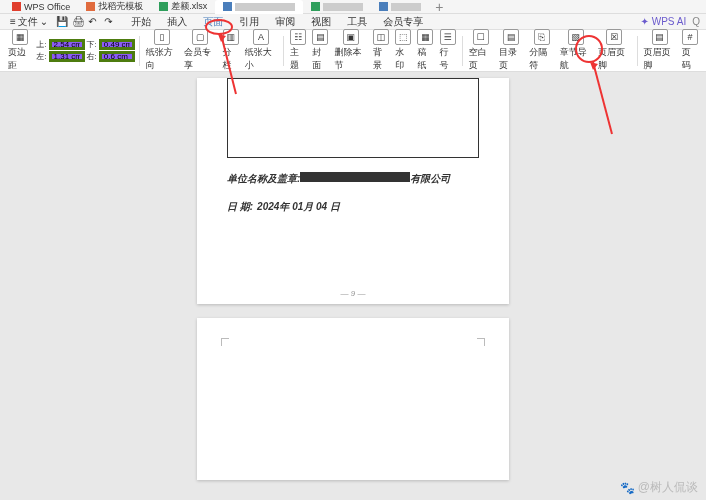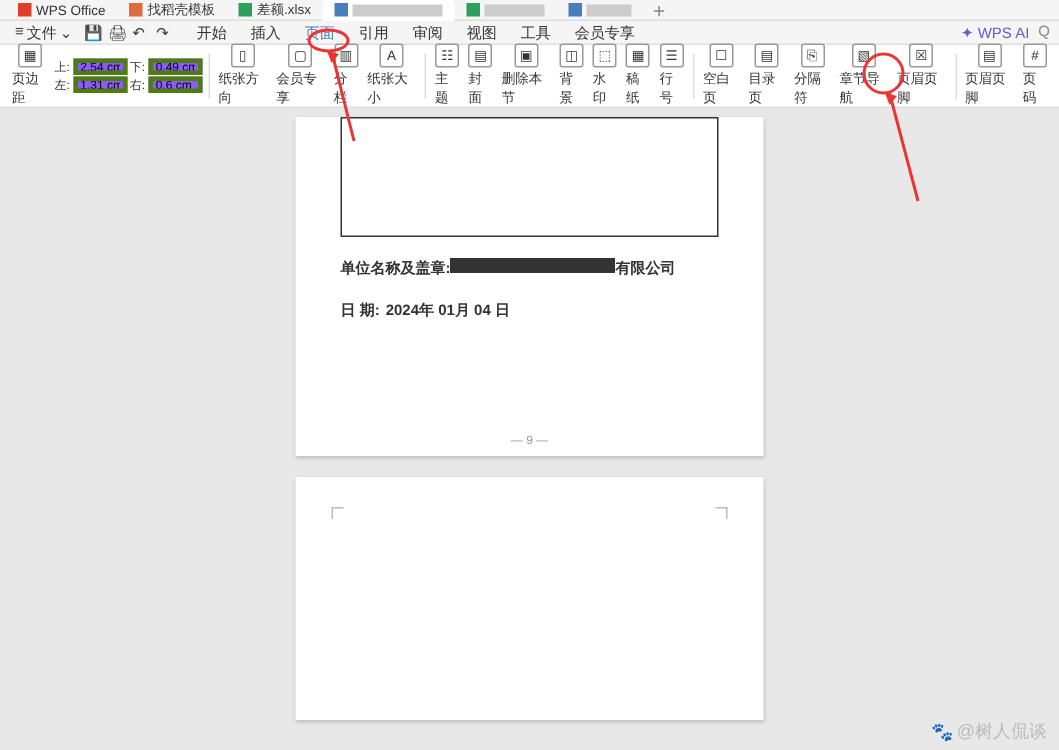--- a/index.html
+++ b/index.html
@@ -17,21 +17,21 @@
 .menu-tab.active { color: #4a7ebb; }
 .menu-right { margin-left: auto; display: flex; gap: 6px; color: #888; }
 .ribbon { height: 42px; background: #fff; display: flex; align-items: center; padding: 2px 6px; gap: 2px; border-bottom: 1px solid #ddd; }
 .rbtn-lg { display: flex; flex-direction: column; align-items: center; gap: 1px; font-size: 9px; cursor: pointer; padding: 1px 2px; }
 .ricon { width: 16px; height: 16px; border: 1px solid #999; border-radius: 2px; display:flex; align-items:center; justify-content:center; }
 .rsep { width: 1px; height: 30px; background: #ddd; margin: 0 2px; }
 .margin-box { display: flex; flex-direction: column; gap: 1px; font-size: 8px; }
 .margin-row { display: flex; gap: 2px; align-items: center; }
 .margin-input { width: 36px; height: 11px; border: 3px solid #4d7c0f; font-size: 8px; padding: 0 2px; background:#8b5cf6; }
 .workspace { height: calc(500px - 72px); overflow: auto; background: #e8e8e8; display: flex; flex-direction: column; align-items: center; gap: 14px; padding: 6px 0 20px; }
-.page { width: 312px; background: #fff; box-shadow: 0 1px 3px rgba(0,0,0,0.2); position: relative; }
+.page { width: 312px; background: #fff; box-shadow: 0 1px 3px rgba(0,0,0,0.2); position: relative; font-style: italic; }
 .page1 { height: 250px; padding: 0 30px 20px; }
 .textbox { border: 1px solid #333; height: 80px; margin-top: 0; }
 .field-line { margin-top: 14px; font-size: 10px; display: flex; align-items: baseline; font-weight: bold; }
 .field-label { white-space: nowrap; }
 .field-underline { border-bottom: 1px solid #333; height: 10px; display: inline-block; margin-left: 4px; }
 .blackout { background: #333; height: 10px; display: inline-block; }
 .pagenum { position: absolute; bottom: 6px; left: 0; right: 0; text-align: center; font-size: 8px; color: #999; }
 .page2 { height: 180px; }
 .corner { position:absolute; width:8px; height:8px; border-color:#bbb; border-style:solid; }
 .corner.tl { top:20px; left:24px; border-width:1px 0 0 1px; }

